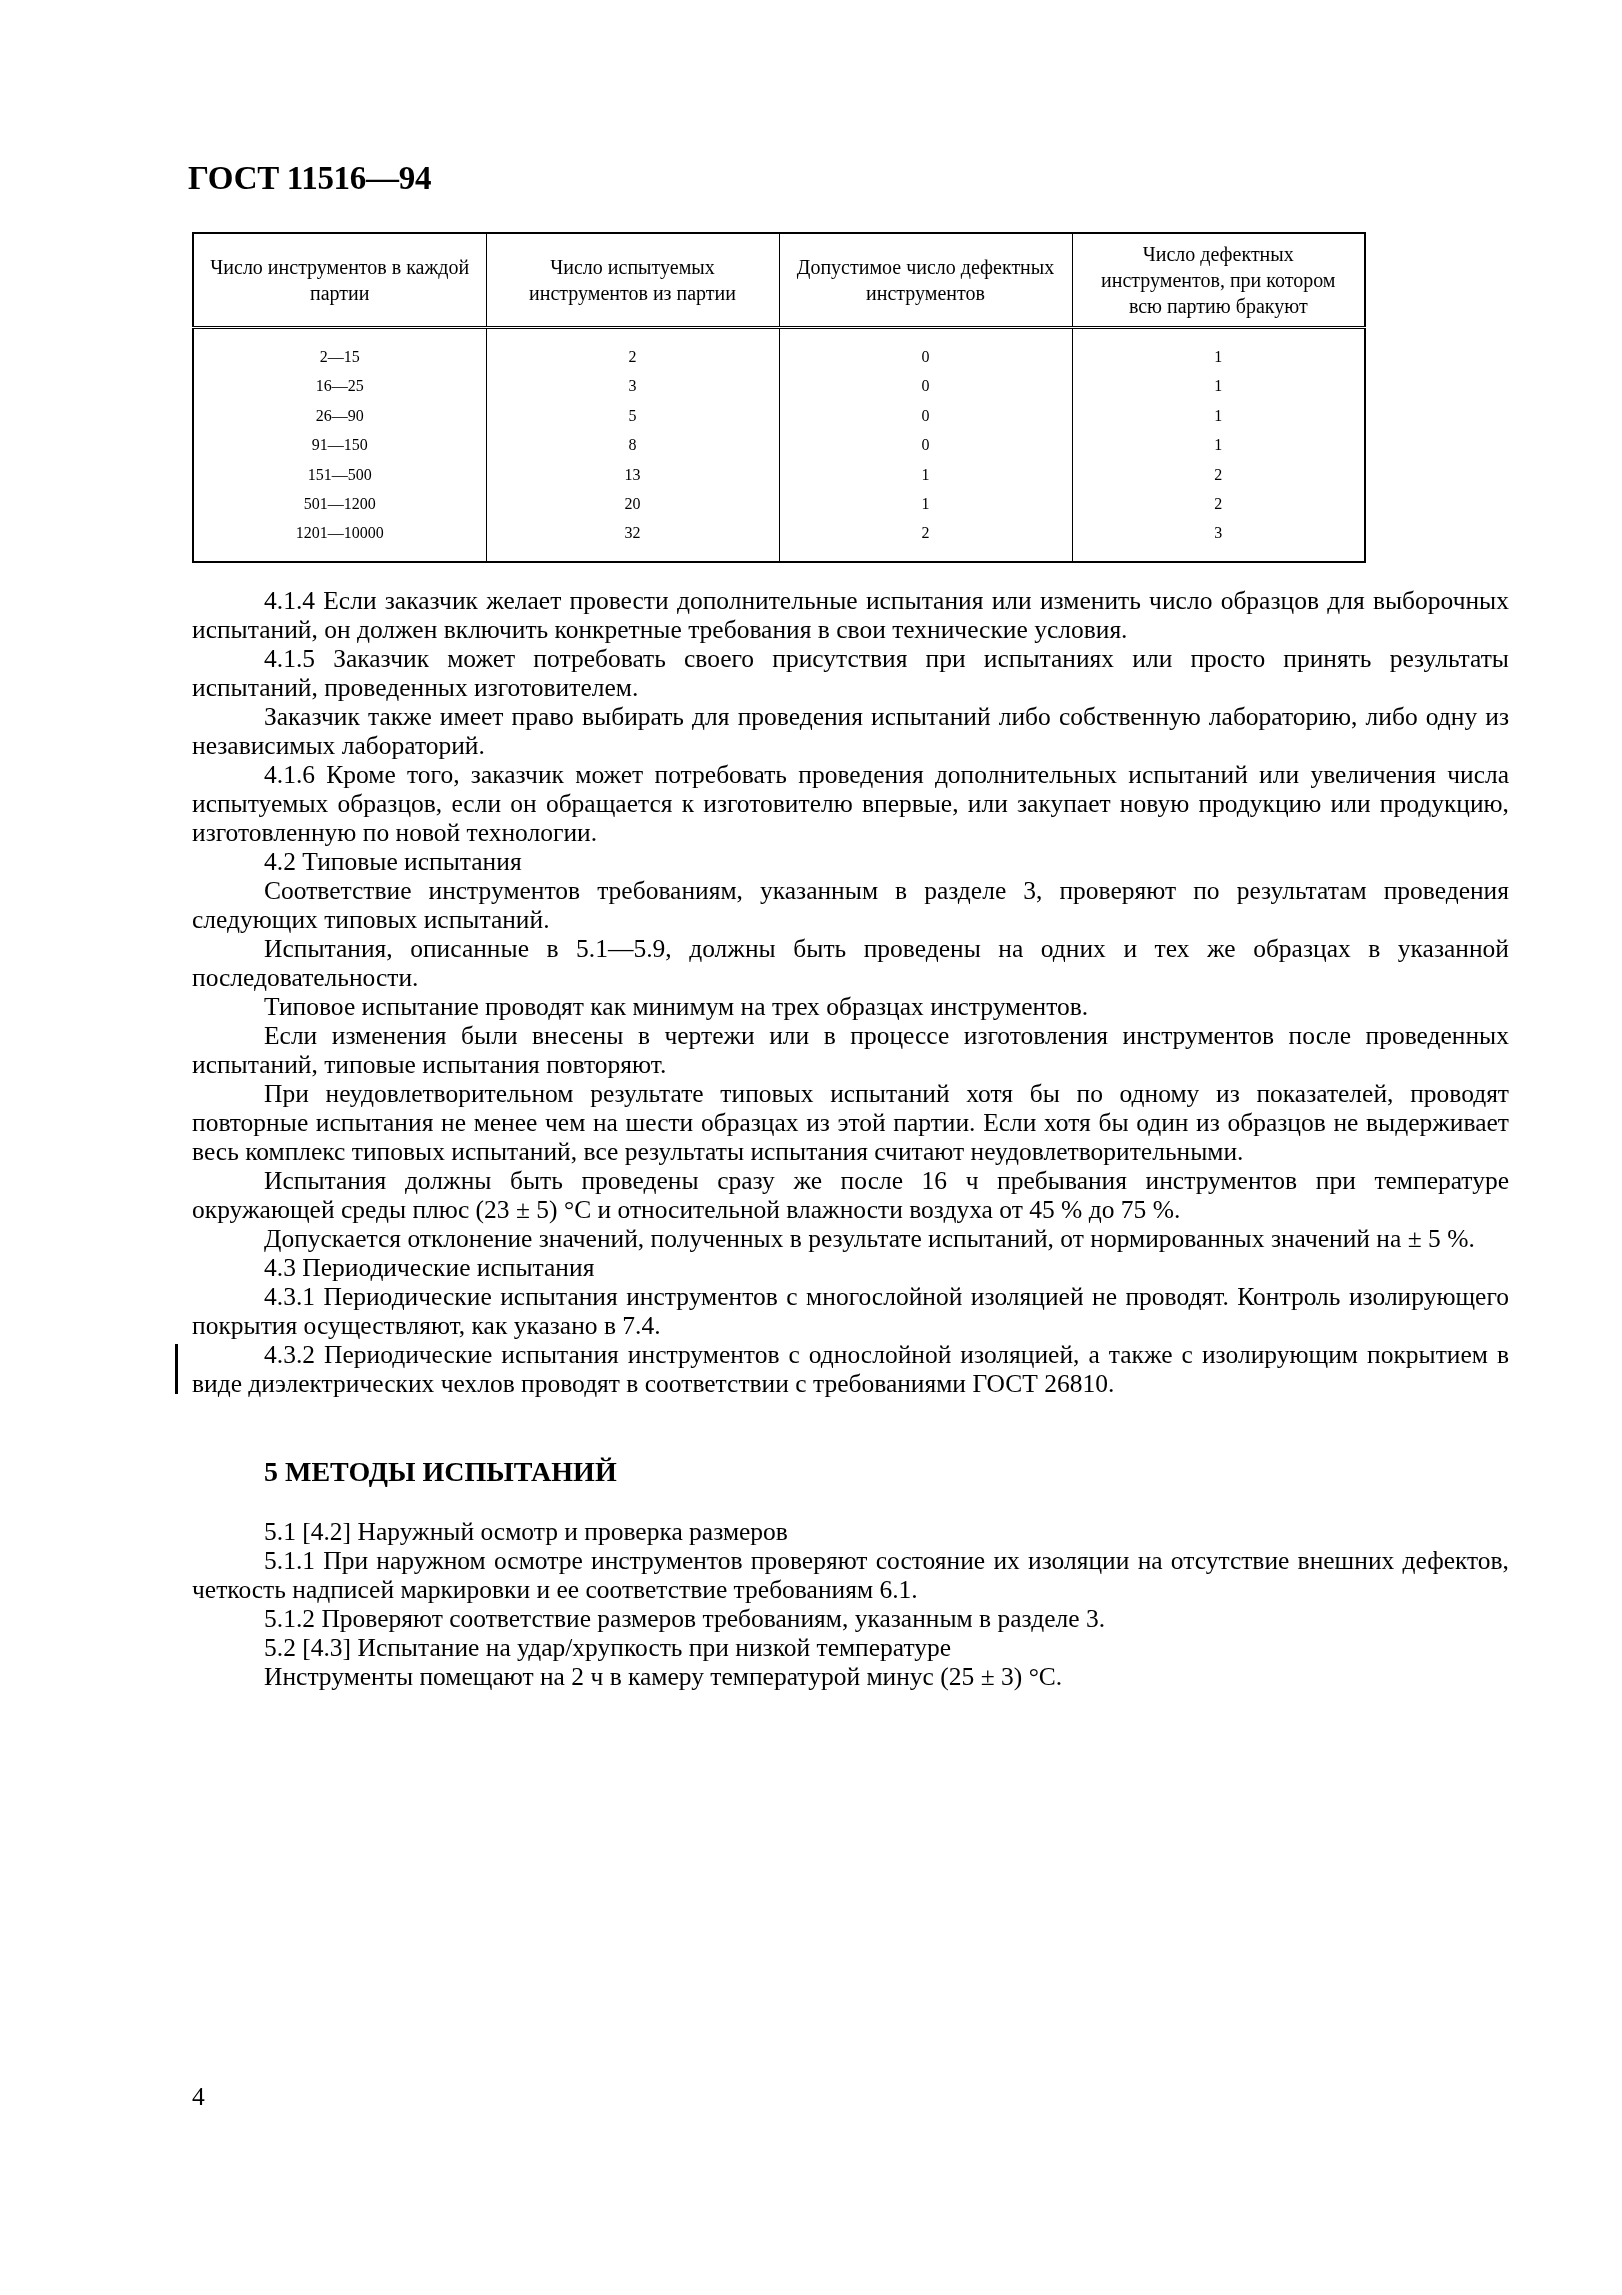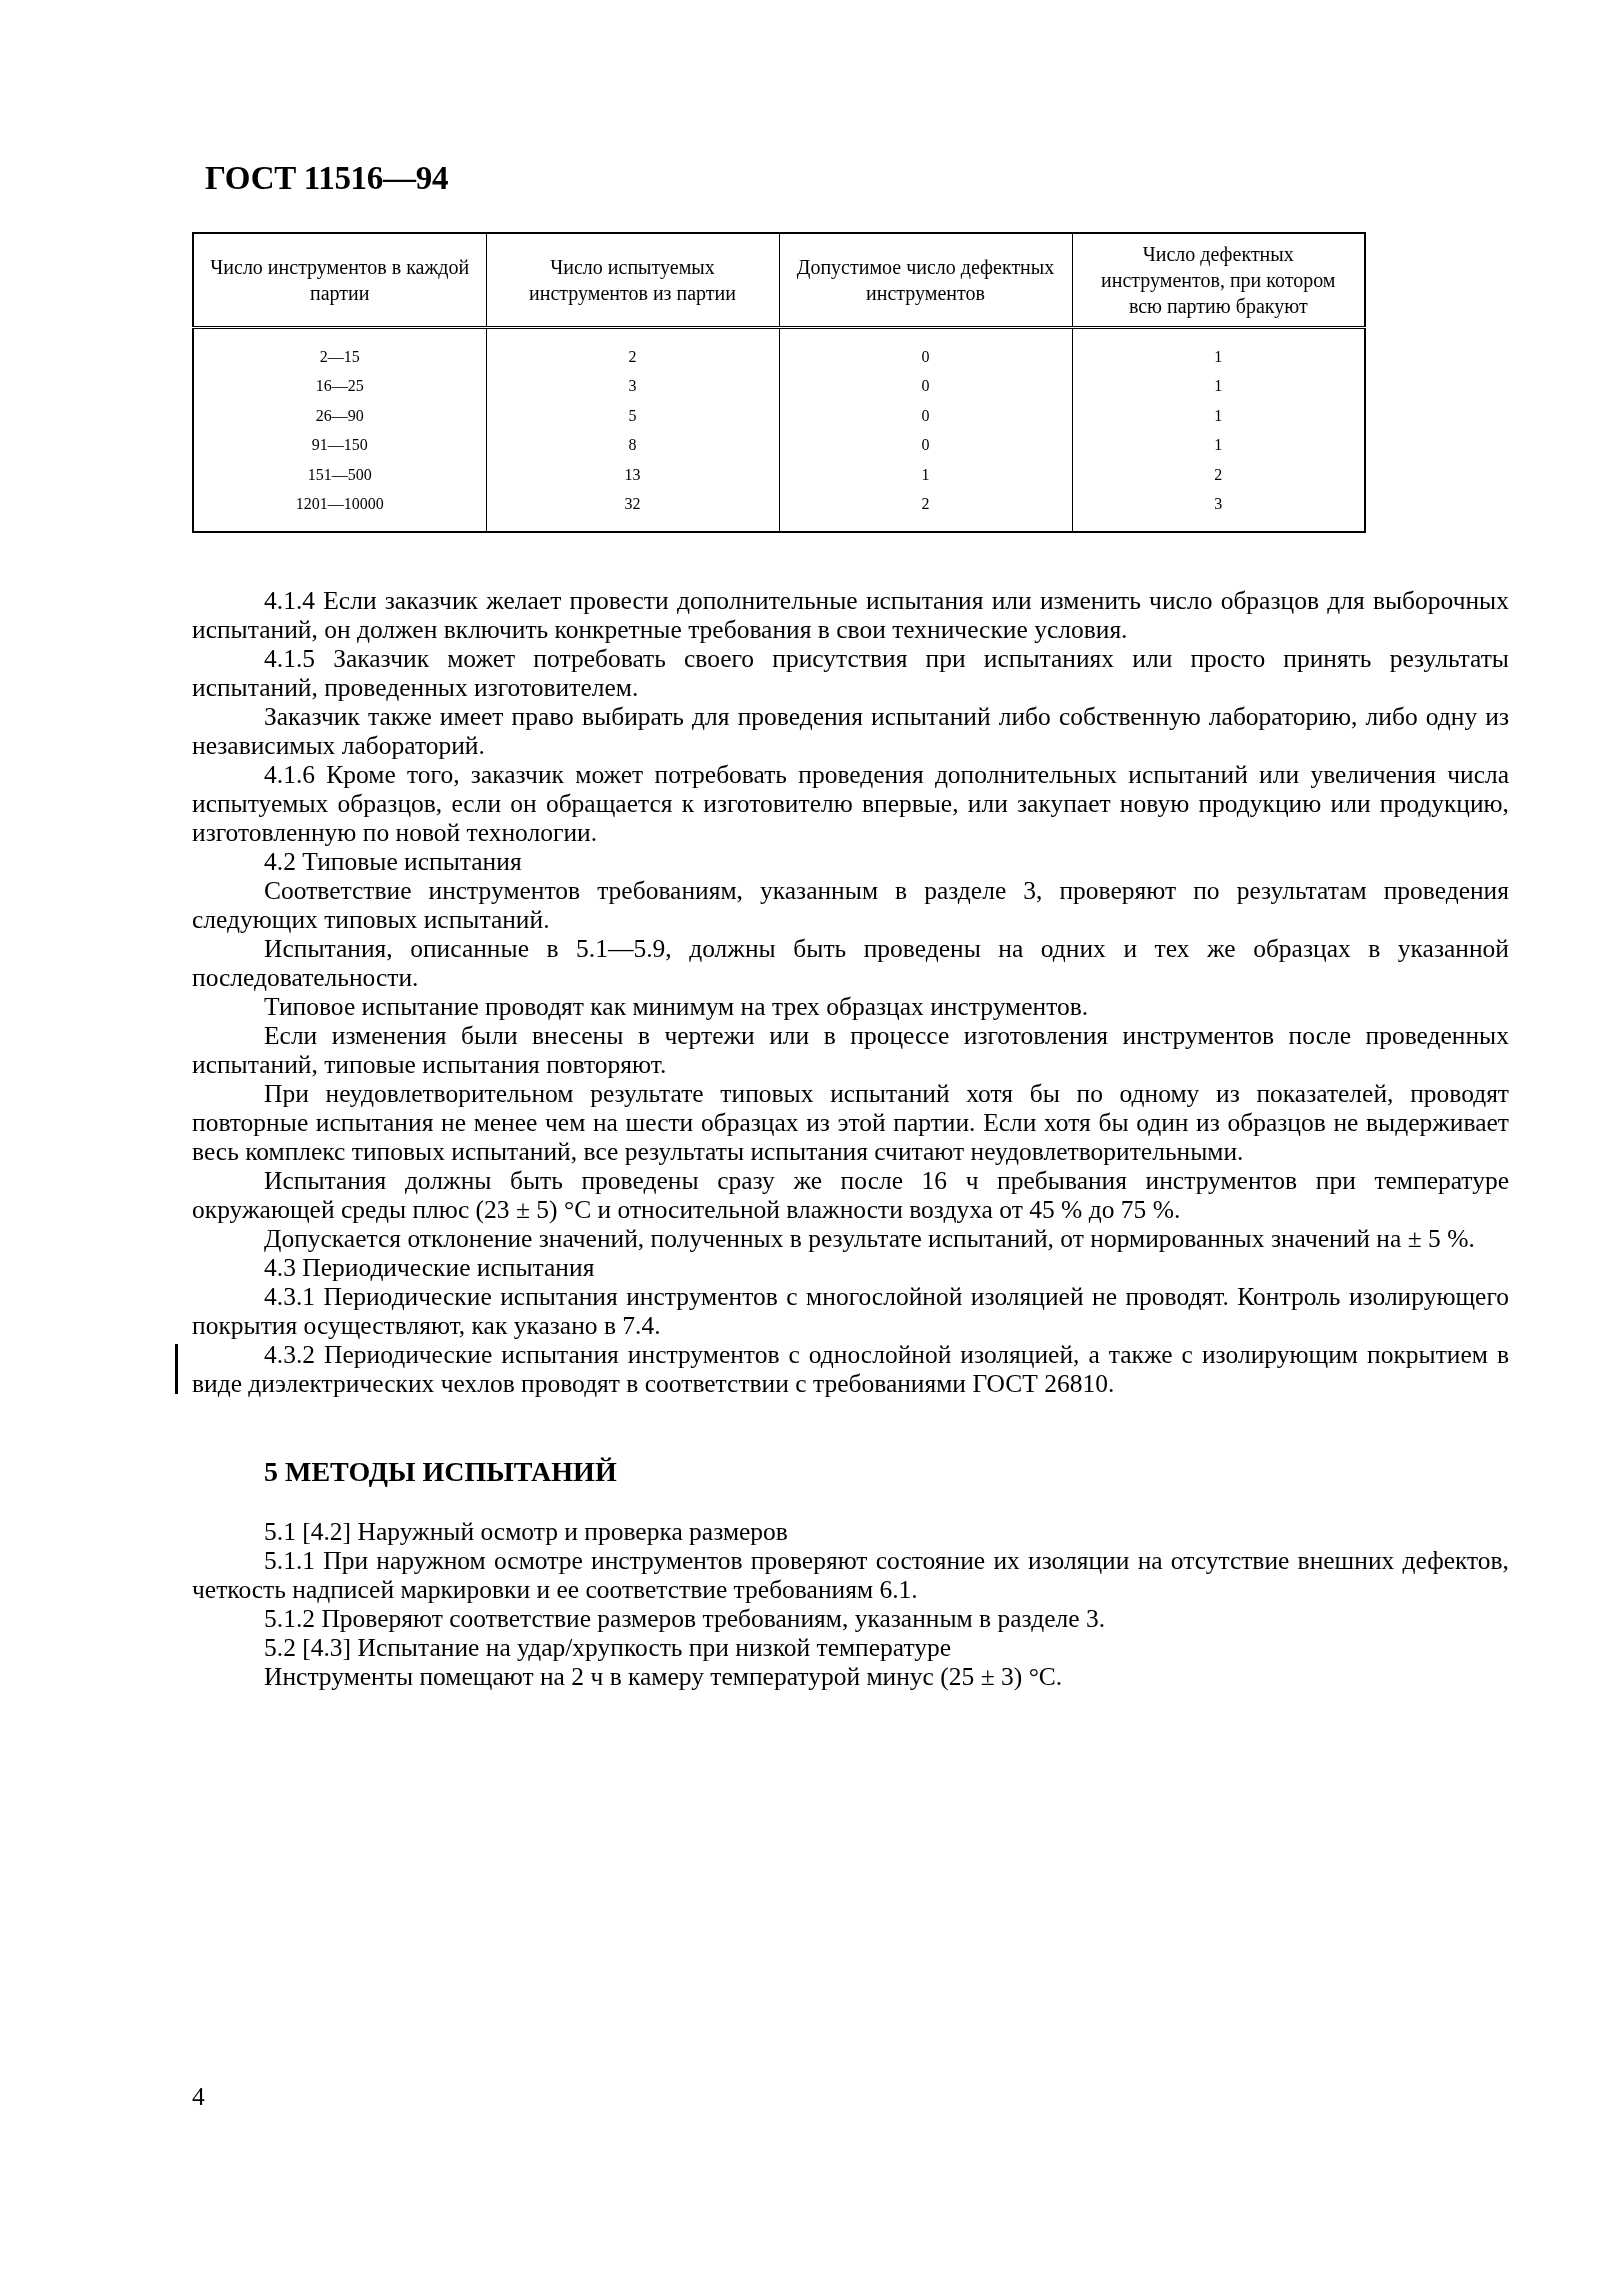--- a/index.html
+++ b/index.html
@@ -4,21 +4,21 @@
 <style>
   html, body { margin: 0; padding: 0; background: #ffffff; }
   body {
     width: 1622px; height: 2295px; position: relative; overflow: hidden;
     font-family: "Liberation Serif", "DejaVu Serif", serif;
     color: #000;
   }
   .page { position: absolute; left: 0; top: 0; width: 1622px; height: 2295px; }
 
   .doc-header {
-    position: absolute; left: 205px; top: 160px;
+    position: absolute; left: 188px; top: 160px;
     font-size: 33px; font-weight: bold; letter-spacing: -0.3px;
   }
 
   
   .tbl {
     position: absolute; left: 192px; top: 232px; width: 1174px;
     border-collapse: collapse; table-layout: fixed;
     border: 2.6px solid #000;
   }
   .tbl col { width: 25%; }
@@ -104,20 +104,26 @@
         <td>0</td>
         <td>1</td>
       </tr>
       <tr>
         <td>151—500</td>
         <td>13</td>
         <td>1</td>
         <td>2</td>
       </tr>
       <tr>
+        <td>501—1200</td>
+        <td>20</td>
+        <td>1</td>
+        <td>2</td>
+      </tr>
+      <tr>
         <td>1201—10000</td>
         <td>32</td>
         <td>2</td>
         <td>3</td>
       </tr>
     </tbody>
   </table>
 
   <div class="body-text">
     <p class="p">4.1.4 Если заказчик желает провести дополнительные испытания или изменить число образцов для выборочных испытаний, он должен включить конкретные требования в свои технические условия.</p>

